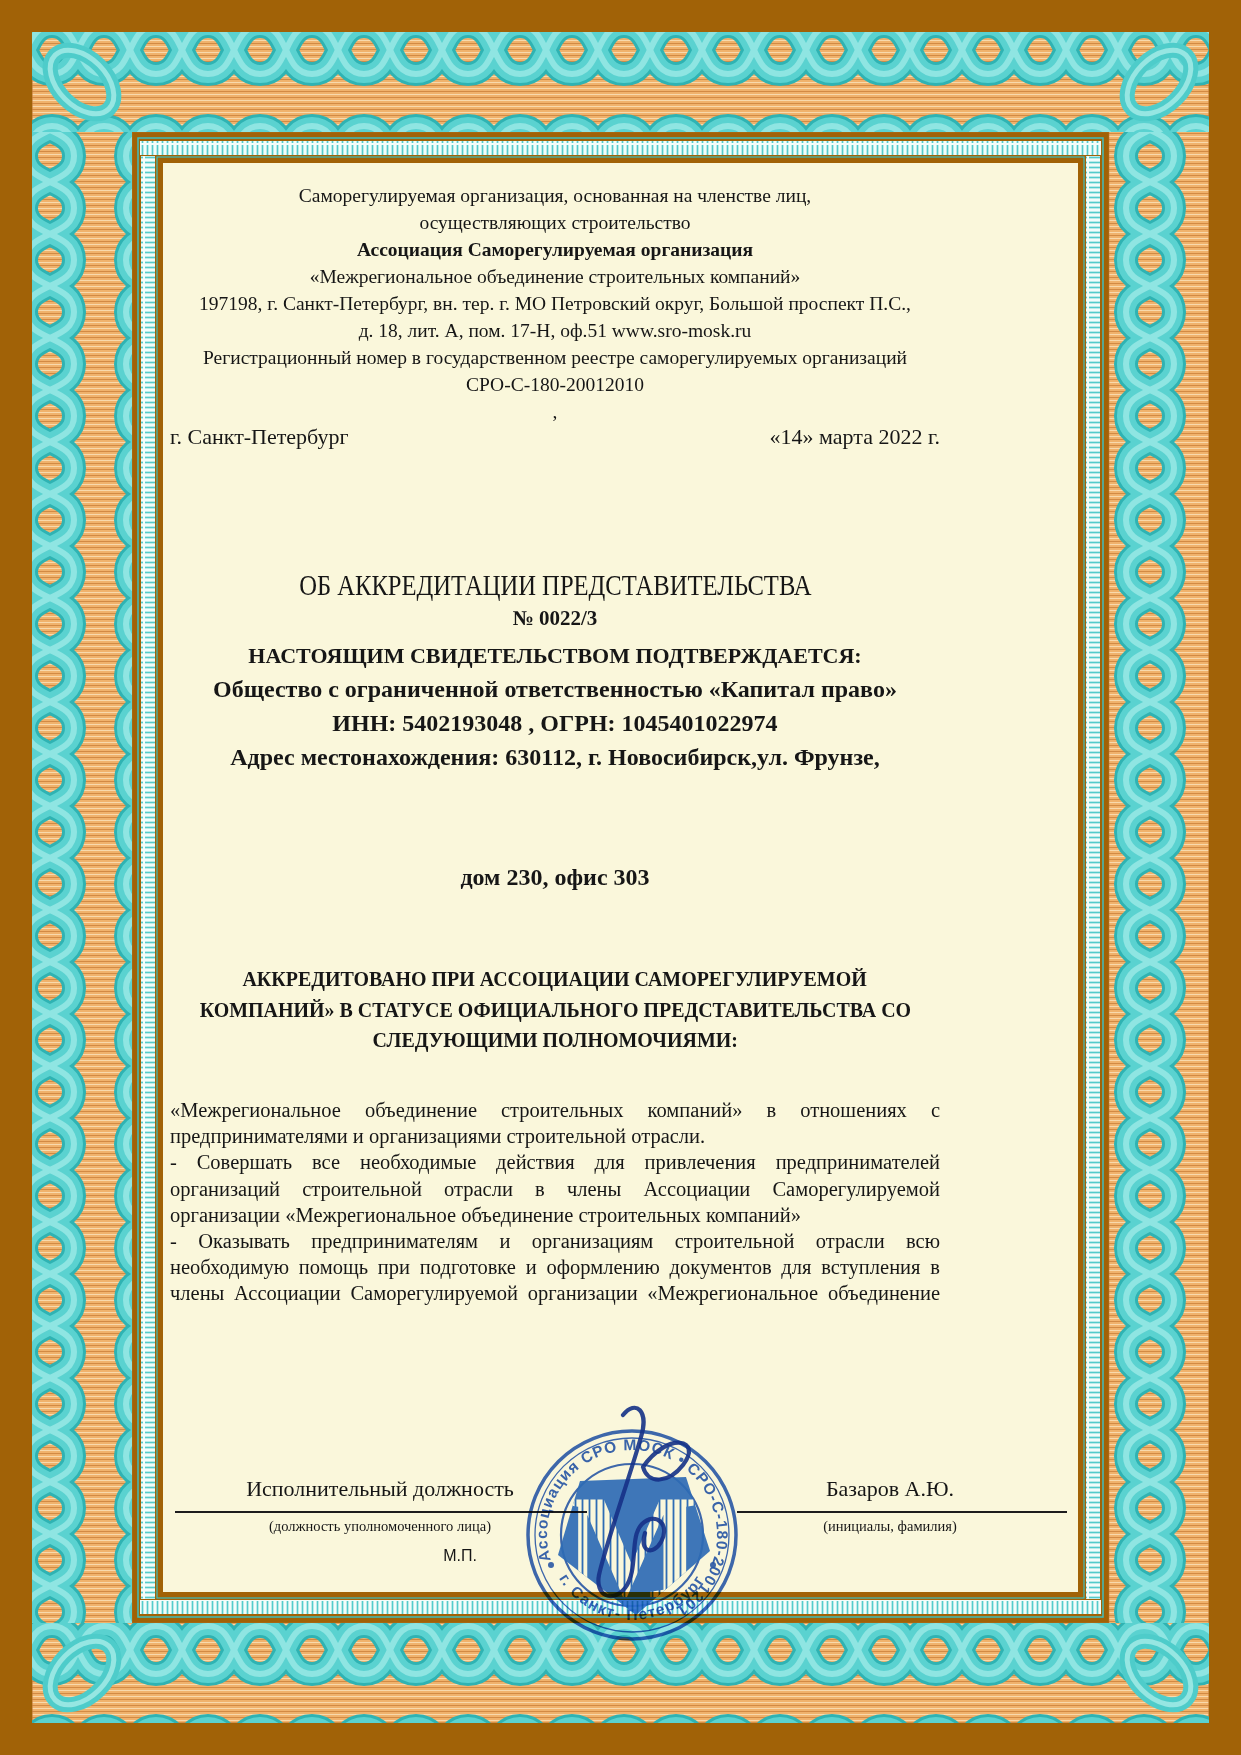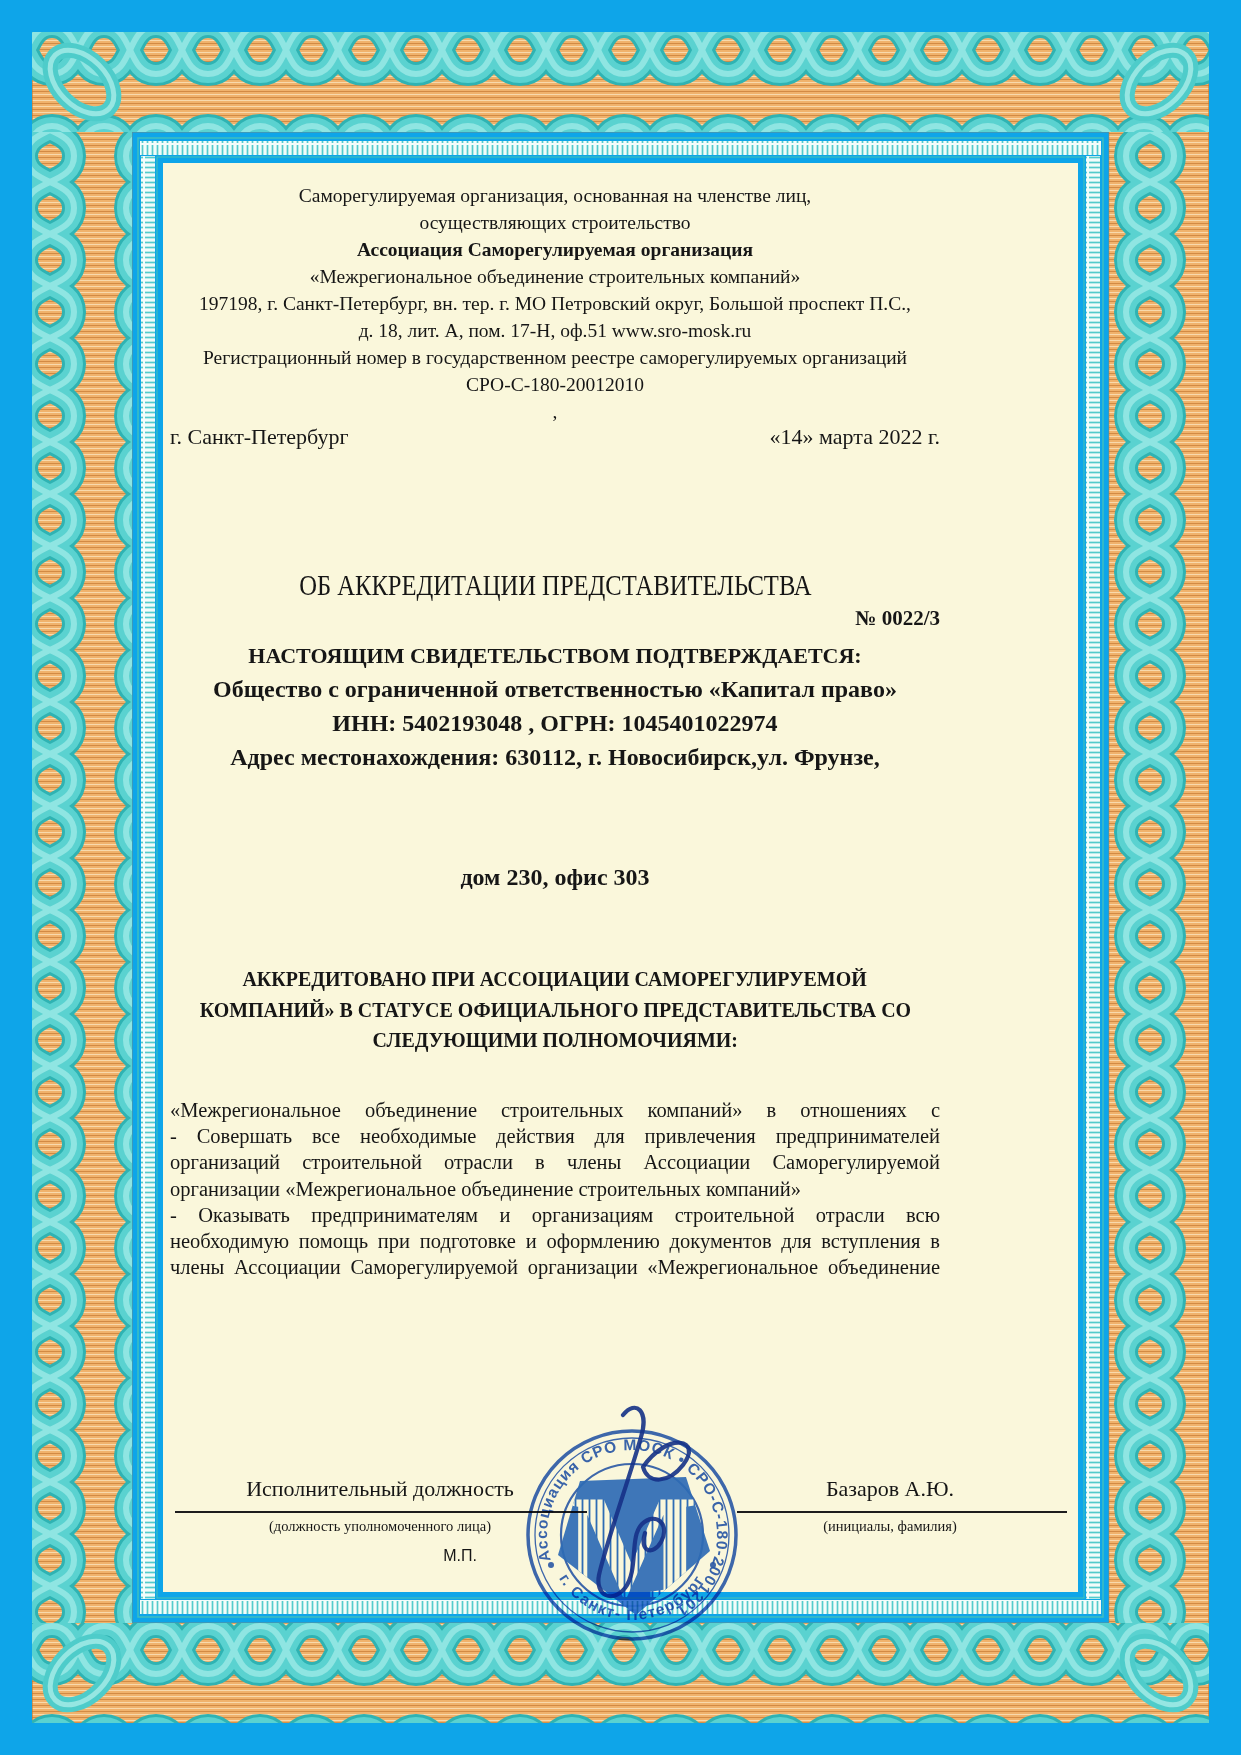--- a/index.html
+++ b/index.html
@@ -1,29 +1,29 @@
 <!DOCTYPE html>
 <html><head>
 <meta charset="utf-8">
 <style>
   html,body{margin:0;padding:0;background:#ffffff;}
-  .page{position:relative;width:1241px;height:1755px;background:#0ea5e9;overflow:hidden;
+  .page{position:relative;width:1241px;height:1755px;background:#a16207;overflow:hidden;
         font-family:"Liberation Serif","DejaVu Serif",serif;color:#161616;}
   .abs{position:absolute;}
   .ctr{text-align:center;}
   .nowrap{white-space:nowrap;}
   .col{left:170px;width:770px;}
   .header-block{top:182px;font-size:19.5px;line-height:27px;}
   .hbold{font-weight:bold;}
   .citydate{top:424px;font-size:22px;display:flex;justify-content:space-between;}
   .title-main{top:490px;font-size:76px;line-height:74px;letter-spacing:1px;}
   .squeeze{display:inline-block;transform:scaleX(0.66);transform-origin:50% 50%;}
   .title-sub{top:568px;font-size:30px;line-height:34px;}
   .squeeze2{display:inline-block;transform:scaleX(0.82);transform-origin:50% 50%;}
-  .title-num{top:606px;font-size:21px;font-weight:bold;text-align:right;}
+  .title-num{top:606px;font-size:21px;font-weight:bold;}
   .c-head{top:643px;font-size:22px;font-weight:bold;}
   .c-company{top:676px;font-size:24px;font-weight:bold;}
   .c-ids{top:710px;font-size:24px;font-weight:bold;}
   .c-addr{top:744px;font-size:24px;font-weight:bold;}
   .c-addr2{top:864px;font-size:24px;font-weight:bold;}
   .accred{top:964px;font-size:21px;font-weight:bold;line-height:30.5px;}
   .squeeze3{display:inline-block;transform:scaleX(0.95);transform-origin:50% 50%;}
   .powers{top:1097px;font-size:20.5px;line-height:26.2px;}
   .pline{text-align:justify;text-align-last:justify;}
   .plast{text-align:left;}
@@ -138,20 +138,21 @@
   <div class="abs col ctr c-addr2 nowrap">дом 230, офис 303</div>
 
   <div class="abs col ctr accred">
     <div class="nowrap"><span class="squeeze3">АККРЕДИТОВАНО ПРИ АССОЦИАЦИИ САМОРЕГУЛИРУЕМОЙ</span></div>
     <div class="nowrap"><span class="squeeze3">КОМПАНИЙ»  В СТАТУСЕ ОФИЦИАЛЬНОГО ПРЕДСТАВИТЕЛЬСТВА СО</span></div>
     <div class="nowrap"><span class="squeeze3">СЛЕДУЮЩИМИ ПОЛНОМОЧИЯМИ:</span></div>
   </div>
 
   <div class="abs col powers">
     <div class="pline">«Межрегиональное объединение строительных компаний» в отношениях с</div>
+    <div class="plast">предпринимателями и организациями строительной отрасли.</div>
     <div class="pline">- Совершать все необходимые действия для привлечения предпринимателей</div>
     <div class="pline">организаций строительной отрасли в члены Ассоциации Саморегулируемой</div>
     <div class="plast">организации «Межрегиональное объединение строительных компаний»</div>
     <div class="pline">- Оказывать предпринимателям и организациям строительной отрасли всю</div>
     <div class="pline">необходимую помощь при подготовке и оформлению документов для вступления в</div>
     <div class="pline">члены Ассоциации Саморегулируемой организации «Межрегиональное объединение</div>
   </div>
 
   <div class="abs ctr sig-name-l">Исполнительный должность</div>
   <div class="abs rule rule-l"></div>

